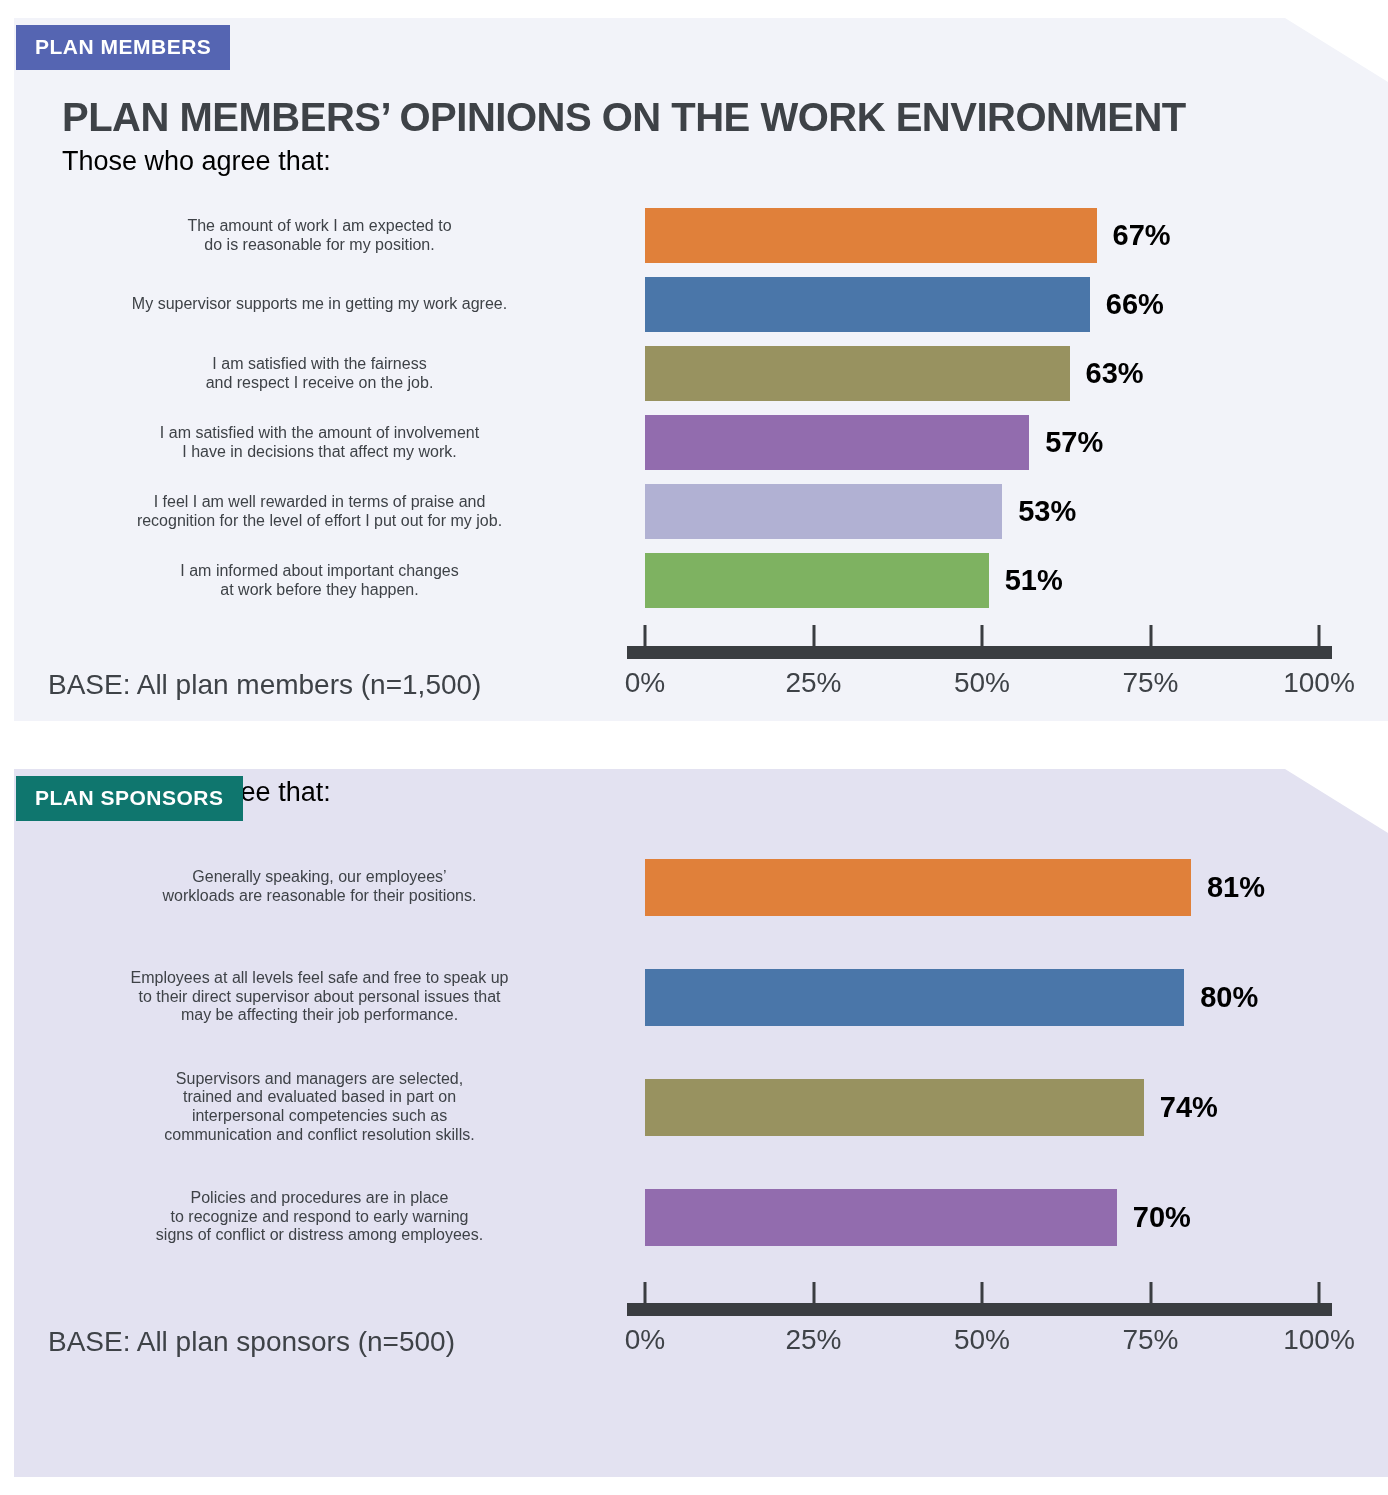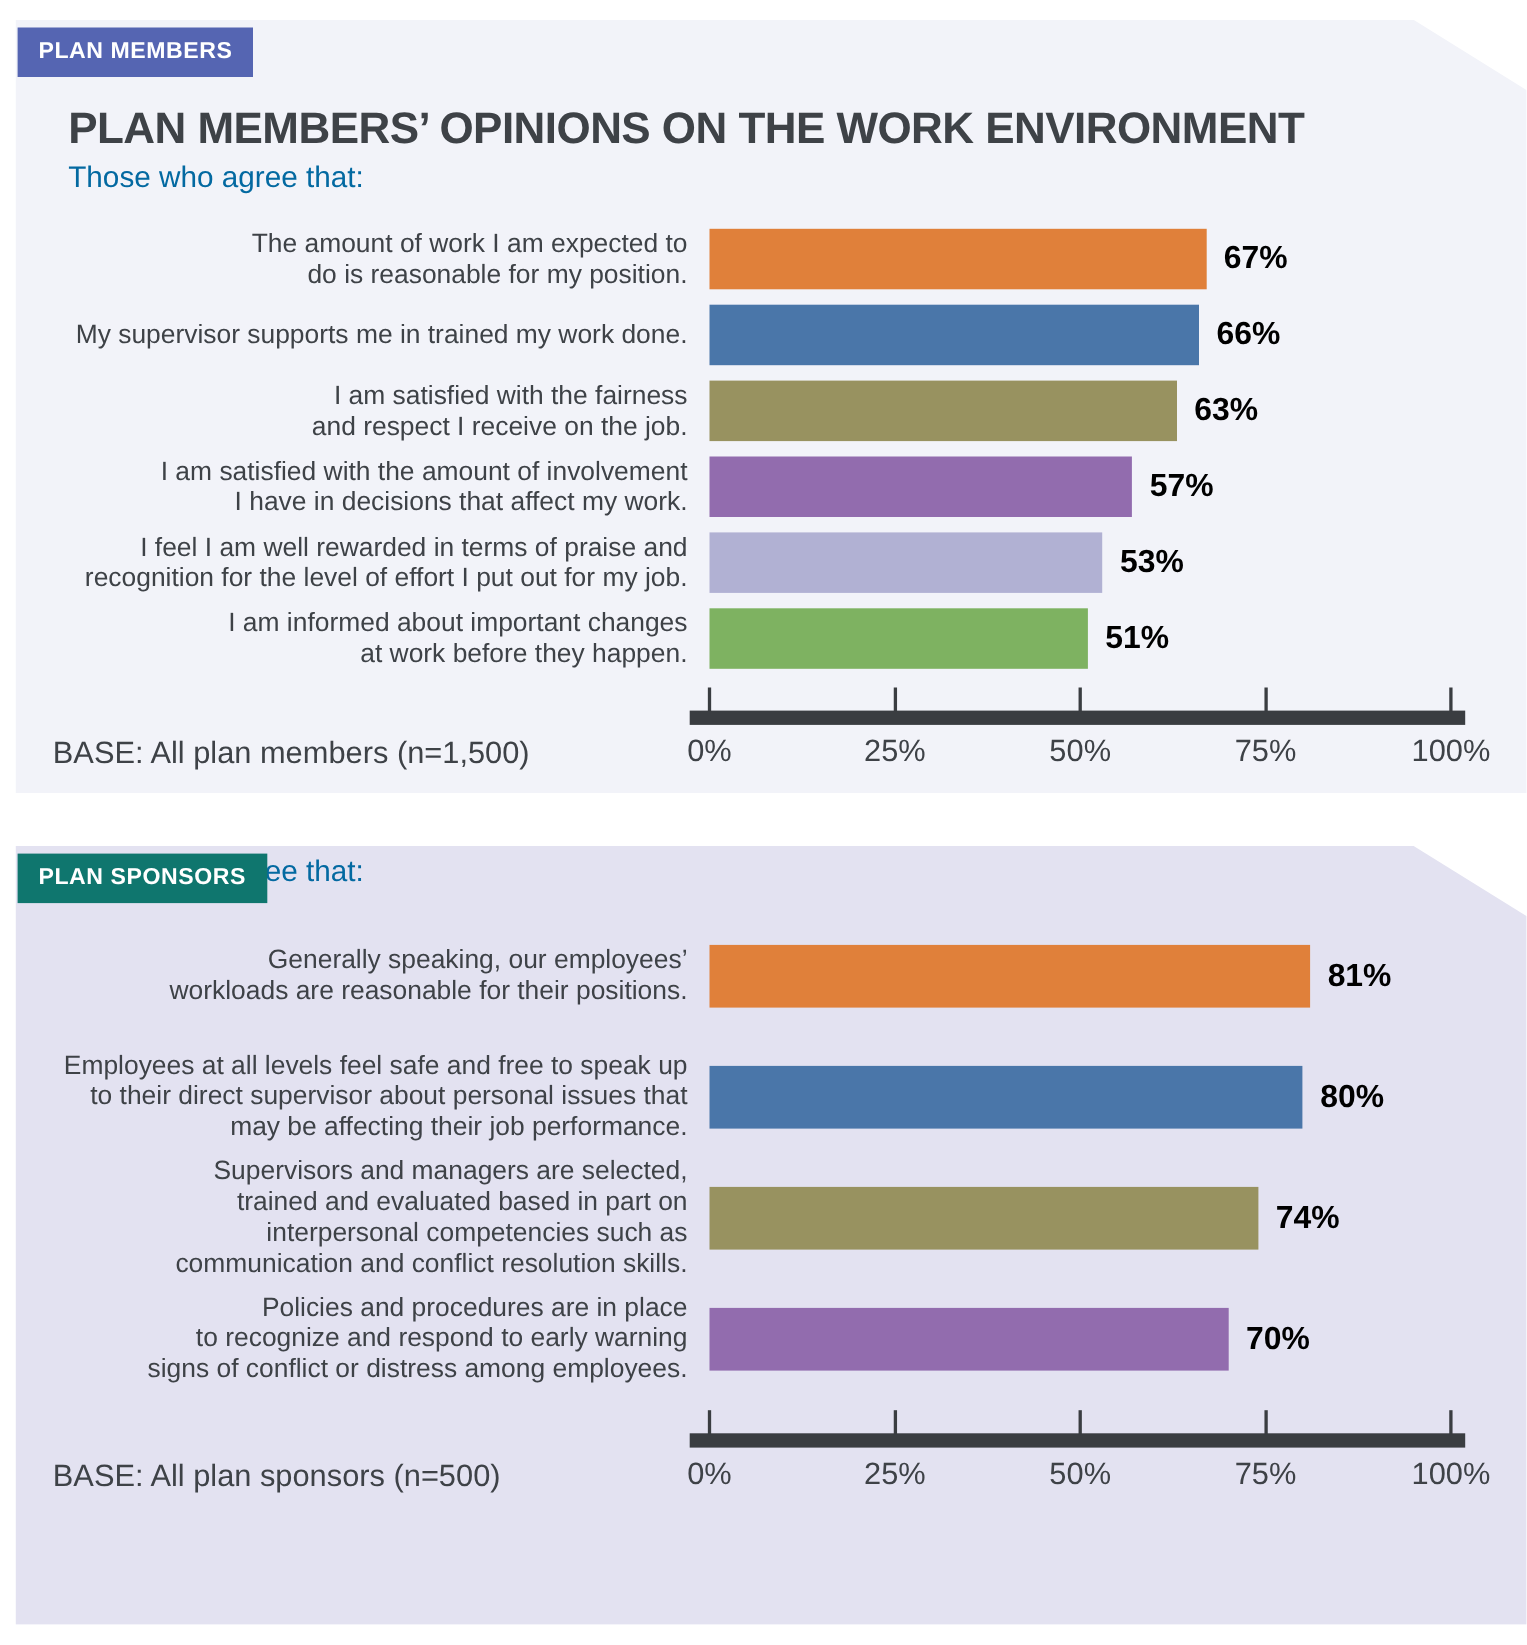--- a/index.html
+++ b/index.html
@@ -8,28 +8,28 @@
 
   .panel{position:absolute;left:14px;right:0;clip-path:polygon(0 0,calc(100% - 103px) 0,100% 64px,100% 100%,0 100%);}
   .panel-members{top:18px;height:703px;}
   .panel-sponsors{top:769px;height:708px;}
 
   .badge{position:absolute;top:7px;left:2px;color:#ffffff;font-size:21px;font-weight:700;
          letter-spacing:.5px;padding:10px 19px 11px 19px;}
 
   .title{margin:0;margin-left:48px;padding-top:78px;font-size:40px;font-weight:800;
          letter-spacing:-.5px;line-height:1.05;color:#3e4247;}
-  .subtitle{margin:8px 0 0 48px;font-size:27px;color:#0369a1;}
+  .subtitle{margin:8px 0 0 48px;font-size:27px;color:#000000;}
 
   .rows{margin-top:24px;}
   .row{display:flex;align-items:center;}
   .panel-members .row{height:69px;}
   .panel-sponsors .row{height:110px;}
-  .row-label{flex:0 0 631px;box-sizing:border-box;padding-right:20px;text-align:right;
-             font-size:24px;line-height:1.16;color:#3e4247;white-space:pre-line;}
+  .row-label{flex:0 0 631px;box-sizing:border-box;padding-right:20px;text-align:center;
+             font-size:16px;line-height:1.16;color:#3e4247;white-space:pre-line;}
   .row-track{position:relative;width:674px;display:flex;align-items:center;}
   .bar{height:55px;}
   .panel-sponsors .bar{height:57px;}
   .pct{margin-left:16px;font-size:29px;font-weight:700;color:#000000;white-space:nowrap;}
 
   .axis{position:relative;height:78px;margin-top:10px;}
   .axis-bar{position:absolute;left:613px;width:705px;top:21px;height:13px;}
   .axis-scale{position:absolute;left:631px;width:674px;top:0;height:78px;}
   .tick{position:absolute;top:0;width:3px;height:22px;transform:translateX(-50%);}
   .tick-label{position:absolute;top:42px;transform:translateX(-50%);font-size:28px;color:#3e4247;white-space:nowrap;}
@@ -51,21 +51,21 @@
       <div class="row">
         <div class="row-label">The amount of work I am expected to
 do is reasonable for my position.</div>
         <div class="row-track">
           <div class="bar" style="width: 67%; background: rgb(224, 128, 58);"></div>
           <div class="pct">67%</div>
         </div>
       </div>
 
       <div class="row">
-        <div class="row-label">My supervisor supports me in trained my work done.</div>
+        <div class="row-label">My supervisor supports me in getting my work agree.</div>
         <div class="row-track">
           <div class="bar" style="width: 66%; background: rgb(74, 118, 169);"></div>
           <div class="pct">66%</div>
         </div>
       </div>
 
       <div class="row">
         <div class="row-label">I am satisfied with the fairness
 and respect I receive on the job.</div>
         <div class="row-track">

